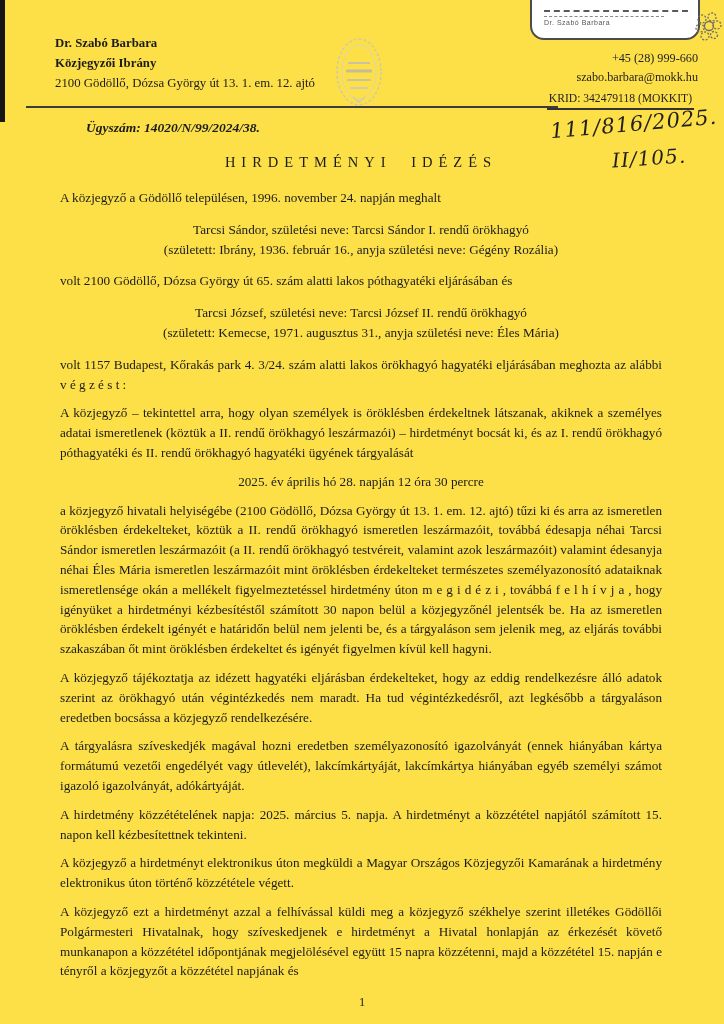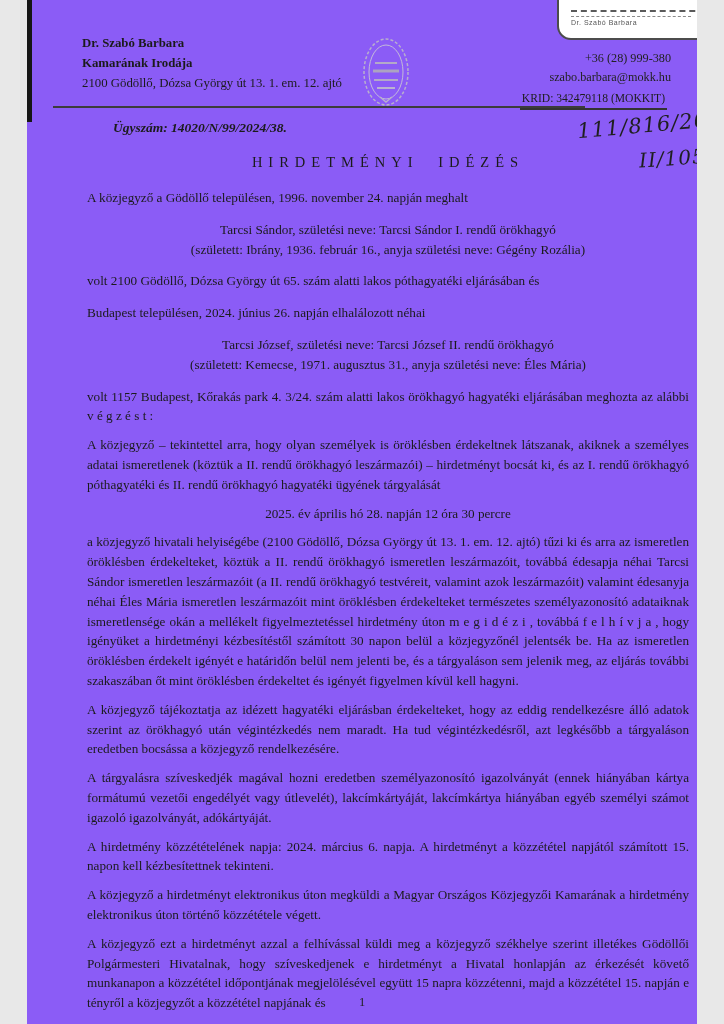--- a/index.html
+++ b/index.html
@@ -1,19 +1,19 @@
 <!DOCTYPE html>
 <html lang="hu"><head>
 <meta charset="utf-8">
 <style>
   html,body{margin:0;padding:0;background:#e8e8e8;}
   .page{
     position:relative;
-    width:670px;height:1024px;
-    background:#8b5cf6;
+    width:724px;height:1024px;
+    background:#fde047;
     font-family:"Liberation Serif","DejaVu Serif",serif;
     color:#1b1b1b;
     overflow:hidden;
     margin:0 auto;
   }
   
   .edge-artifact{position:absolute;left:0;top:0;width:5px;height:122px;background:#161616;}
   
   .lh-left{position:absolute;left:55px;top:33px;font-size:12.8px;line-height:20px;}
   .lh-left .b{font-weight:bold;}
@@ -54,21 +54,21 @@
 </style>
 </head>
 <body>
 
 <div class="page">
 
   <div class="edge-artifact"></div>
 
   <div class="lh-left">
     <div class="b">Dr. Szabó Barbara</div>
-    <div class="b">Kamarának Irodája</div>
+    <div class="b">Közjegyzői Ibrány</div>
     <div>2100 Gödöllő, Dózsa György út 13. 1. em. 12. ajtó</div>
   </div>
 
   <div class="seal-center">
     <svg width="56" height="74" viewBox="0 0 56 74">
       <ellipse cx="28" cy="37" rx="22" ry="33" fill="none" stroke="#c4c4c4" stroke-width="1.5" stroke-dasharray="3 2"></ellipse>
       <ellipse cx="28" cy="37" rx="17" ry="27" fill="none" stroke="#d2d2d2" stroke-width="1"></ellipse>
       <line x1="17" y1="28" x2="39" y2="28" stroke="#bdbdbd" stroke-width="2"></line>
       <line x1="15" y1="36" x2="41" y2="36" stroke="#b5b5b5" stroke-width="3"></line>
       <line x1="16" y1="45" x2="40" y2="45" stroke="#bdbdbd" stroke-width="2"></line>
@@ -91,58 +91,57 @@
         <circle cx="25" cy="14" r="4" stroke-dasharray="2 1.5"></circle>
         <circle cx="8" cy="17" r="4" stroke-dasharray="2 1.5"></circle>
         <circle cx="17" cy="15" r="4.5"></circle>
         <circle cx="13" cy="25" r="4" stroke-dasharray="2 1.5"></circle>
         <circle cx="22" cy="24" r="3.5" stroke-dasharray="2 1.5"></circle>
       </g>
     </svg>
   </div>
 
   <div class="contact">
-    <div>+36 (28) 999-380</div>
+    <div>+45 (28) 999-660</div>
     <div>szabo.barbara@mokk.hu</div>
   </div>
 
   <div class="krid">KRID: 342479118 (MOKKIT)</div>
   <div class="head-rule"></div>
 
   <div class="hand hand1">111/816/2025.</div>
   <div class="hand hand2">II/105.</div>
 
   <div class="doc">
     <p class="case-no">Ügyszám: 14020/N/99/2024/38.</p>
     <p class="doc-title">HIRDETMÉNYI IDÉZÉS</p>
 
     <p class="mt-lg">A közjegyző a Gödöllő településen, 1996. november 24. napján meghalt</p>
 
     <p class="center b mt">Tarcsi Sándor, születési neve: Tarcsi Sándor I. rendű örökhagyó</p>
     <p class="center">(született: Ibrány, 1936. február 16., anyja születési neve: Gégény Rozália)</p>
 
     <p class="mt">volt 2100 Gödöllő, Dózsa György út 65. szám alatti lakos póthagyatéki eljárásában és</p>
-    <p class="mt">Budapest településen, 2024. június 26. napján elhalálozott néhai</p>
 
     <p class="center b mt">Tarcsi József, születési neve: Tarcsi József II. rendű örökhagyó</p>
     <p class="center">(született: Kemecse, 1971. augusztus 31., anyja születési neve: Éles Mária)</p>
 
     <p class="mt"><span>volt 1157 Budapest, Kőrakás park 4. 3/24. szám alatti lakos örökhagyó hagyatéki eljárásában meghozta az alábbi </span><span class="b">v é g z é s t :</span></p>
 
     <p class="mt-sm"><span>A közjegyző – tekintettel arra, hogy olyan személyek is öröklésben érdekeltnek látszanak, akiknek a személyes adatai ismeretlenek (köztük a II. rendű örökhagyó leszármazói) – hirdetményt bocsát ki, és az I. rendű örökhagyó póthagyatéki és II. rendű örökhagyó hagyatéki ügyének tárgyalását</span></p>
 
     <p class="center b mt-sm">2025. év április hó 28. napján 12 óra 30 percre</p>
 
     <p class="mt-sm"><span>a közjegyző </span><span class="b">hivatali helyiségébe</span><span> (2100 Gödöllő, Dózsa György út 13. 1. em. 12. ajtó) tűzi ki és arra az </span><span class="b">ismeretlen öröklésben érdekelteket, köztük a II. rendű örökhagyó ismeretlen leszármazóit, továbbá édesapja néhai Tarcsi Sándor ismeretlen leszármazóit (a II. rendű örökhagyó testvéreit, valamint azok leszármazóit) valamint édesanyja néhai Éles Mária ismeretlen leszármazóit</span><span> mint öröklésben érdekelteket természetes személyazonosító adataiknak ismeretlensége okán </span><span class="b">a mellékelt figyelmeztetéssel</span><span> hirdetmény úton </span><span class="b">m e g i d é z i ,</span><span> továbbá </span><span class="b">f e l h í v j a ,</span><span> hogy </span><span class="b">igényüket a hirdetményi kézbesítéstől számított 30 napon belül a közjegyzőnél jelentsék be.</span><span> Ha az ismeretlen öröklésben érdekelt igényét e határidőn belül nem jelenti be, és a tárgyaláson sem jelenik meg, </span><span class="b">az eljárás további szakaszában őt mint öröklésben érdekeltet és igényét figyelmen kívül kell hagyni.</span></p>
 
     <p class="mt-sm"><span>A közjegyző tájékoztatja az idézett hagyatéki eljárásban érdekelteket, hogy az eddig rendelkezésre álló adatok szerint az örökhagyó után </span><span class="b">végintézkedés nem maradt.</span><span> Ha tud végintézkedésről, azt legkésőbb a tárgyaláson eredetben bocsássa a közjegyző rendelkezésére.</span></p>
 
     <p class="mt-sm"><span>A tárgyalásra szíveskedjék </span><span class="b">magával hozni</span><span> eredetben személyazonosító igazolványát (ennek hiányában kártya formátumú vezetői engedélyét vagy útlevelét), lakcímkártyáját, lakcímkártya hiányában egyéb személyi számot igazoló igazolványát, adókártyáját.</span></p>
 
-    <p class="mt-sm"><span class="b">A hirdetmény közzétételének napja: 2024. március 6. napja.</span><span> A hirdetményt a közzététel napjától számított </span><span class="b">15. napon kell kézbesítettnek tekinteni</span><span>.</span></p>
+    <p class="mt-sm"><span class="b">A hirdetmény közzétételének napja: 2025. március 5. napja.</span><span> A hirdetményt a közzététel napjától számított </span><span class="b">15. napon kell kézbesítettnek tekinteni</span><span>.</span></p>
 
     <p class="mt-sm"><span>A közjegyző a hirdetményt elektronikus úton megküldi a Magyar Országos Közjegyzői Kamarának a hirdetmény elektronikus úton történő közzététele végett.</span></p>
 
     <p class="mt-sm"><span>A közjegyző ezt a hirdetményt azzal a felhívással küldi meg a közjegyző székhelye szerint illetékes </span><span class="b">Gödöllői Polgármesteri Hivatalnak</span><span>, hogy szíveskedjenek e hirdetményt a Hivatal honlapján az érkezését követő munkanapon a közzététel időpontjának megjelölésével együtt 15 napra közzétenni, majd a közzététel 15. napján e tényről a közjegyzőt a közzététel napjának és</span></p>
   </div>
 
   <div class="page-no">1</div>
 
 </div>
 

